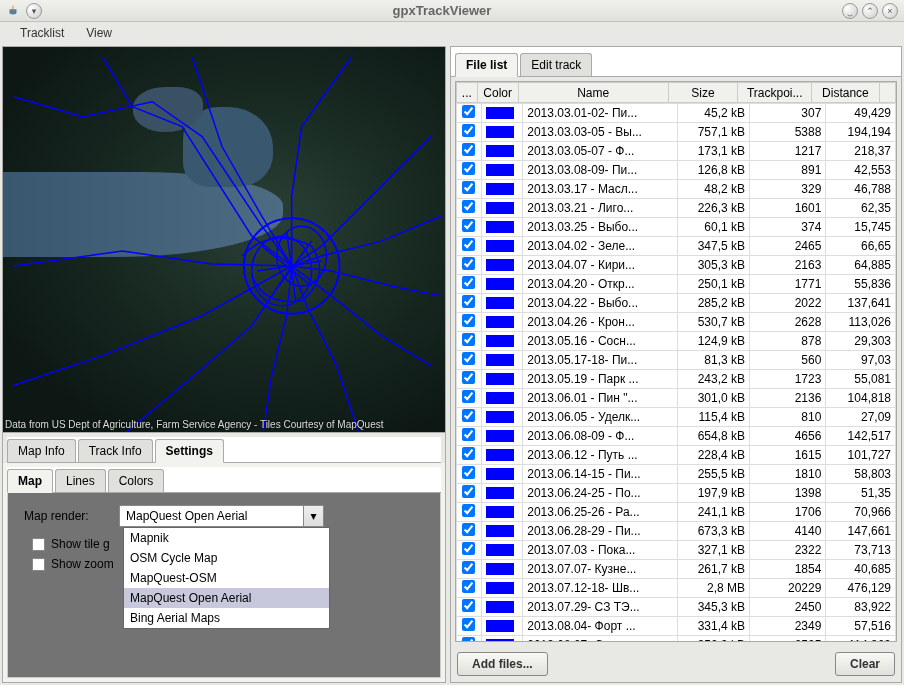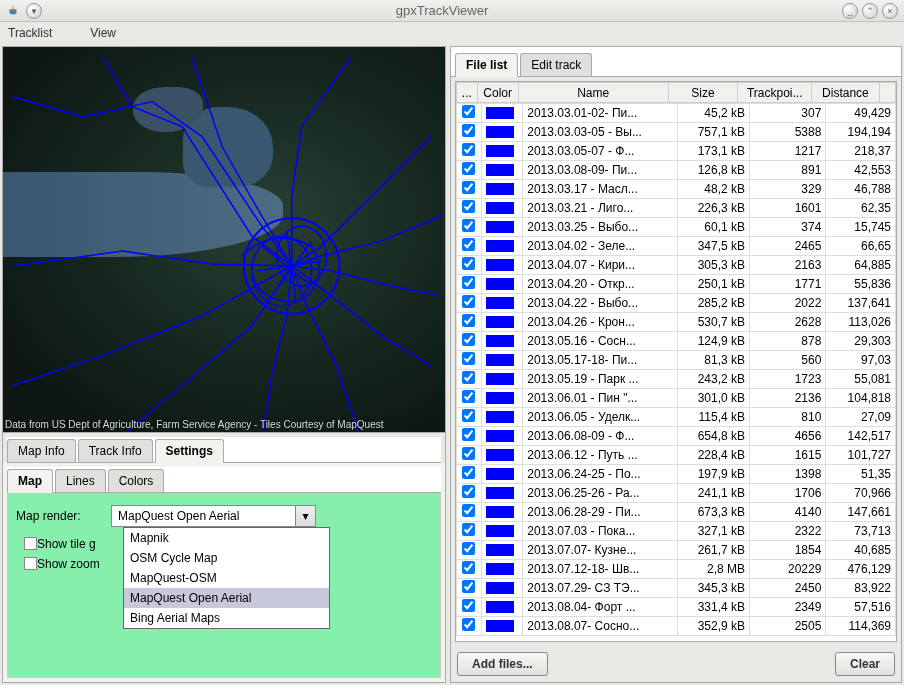--- a/index.html
+++ b/index.html
@@ -1,25 +1,25 @@
 <!DOCTYPE html>
 <html><head>
 <meta charset="utf-8">
 <style>
 * { box-sizing: border-box; margin: 0; padding: 0; font-family: Arial, sans-serif; font-size: 12px; }
 body { background: #e8e8e5; width: 904px; height: 685px; overflow: hidden; }
 
 .titlebar { height: 22px; background: linear-gradient(#f0f0ed, #e0e0dc); border-bottom: 1px solid #c0c0bc; display: flex; align-items: center; padding: 0 6px; }
 .titlebar-left { display: flex; gap: 6px; align-items: center; }
-.titlebar-title { flex: 1; text-align: center; color: #666; font-weight: normal; font-size: 13px; }
+.titlebar-title { flex: 1; text-align: center; color: #666; font-weight: bold; font-size: 13px; }
 .titlebar-btns { display: flex; gap: 4px; }
 .titlebar-btn { width: 16px; height: 16px; border-radius: 50%; border: 1px solid #999; background: radial-gradient(circle at 30% 30%, #fff, #ccc); display: flex; align-items: center; justify-content: center; font-size: 9px; color: #555; cursor: pointer; }
 .java-cup { width: 14px; height: 14px; }
 
-.menubar { height: 22px; display: flex; align-items: center; padding: 0 4px; gap: 30px; background: #e8e8e5; }
+.menubar { height: 22px; display: flex; align-items: center; padding: 0 16px; gap: 14px; background: #e8e8e5; }
 .menubar-item { color: #333; cursor: pointer; padding: 2px 4px; }
 
 .main { display: flex; height: 641px; }
 .left-panel { width: 444px; display: flex; flex-direction: column; border: 1px solid #aaa; margin: 2px 0 2px 2px; }
 .right-panel { flex: 1; display: flex; flex-direction: column; border: 1px solid #aaa; margin: 2px 2px 2px 4px; background: #e8e8e5; }
 
 .map-area { height: 395px; background: #0a1f1a; position: relative; border-bottom: 1px solid #aaa; overflow: hidden; }
 .map-render { position: absolute; inset: 0; }
 .sat-green { position: absolute; inset: 0; background: radial-gradient(ellipse at 60% 45%, #2a4035 0%, #182a22 40%, #0d1814 80%); }
 .water { position: absolute; }
@@ -29,26 +29,26 @@
 .tracks-svg { position: absolute; inset: 0; }
 .map-attr { position: absolute; bottom: 2px; left: 2px; right: 2px; color: #ddd; font-size: 10px; text-shadow: 0 0 2px #000; }
 
 .tabs { display: flex; background: #ffffff; border-bottom: 1px solid #aaa; }
 .tab { padding: 4px 10px; border: 1px solid #aaa; border-bottom: none; margin-right: 2px; margin-top: 2px; background: #e0e0dc; cursor: pointer; border-radius: 3px 3px 0 0; }
 .tab.active { background: #f2f2ef; border-bottom: 1px solid #f2f2ef; margin-bottom: -1px; font-weight: bold; }
 .left-tabs-outer { padding: 4px 4px 0 4px; }
 .inner-content { flex: 1; background: #f2f2ef; padding: 4px; }
 
 .subtabs { display: flex; }
-.settings-body { padding: 12px 8px; background: #86efac; border: 1px solid #ccc; border-top: none; position: relative; min-height: 185px; }
+.settings-body { padding: 12px 16px; background: #737373; border: 1px solid #ccc; border-top: none; position: relative; min-height: 185px; }
 .form-row { display: flex; align-items: center; margin-bottom: 10px; }
 .form-label { width: 95px; }
 .dropdown { width: 205px; height: 22px; border: 1px solid #888; background: #fff; display: flex; align-items: center; padding: 0 6px; position: relative; cursor: pointer; }
 .dropdown-arrow { position: absolute; right: 0; top: 0; width: 20px; height: 100%; border-left: 1px solid #888; background: linear-gradient(#eee, #ddd); display: flex; align-items: center; justify-content: center; }
-.checkbox-row { display: flex; align-items: flex-start; margin-bottom: 6px; padding-left: 8px; }
+.checkbox-row { display: flex; align-items: center; gap: 6px; margin-bottom: 6px; padding-left: 8px; }
 .checkbox { width: 13px; height: 13px; border: 1px solid #888; background: #fff; cursor: pointer; }
 .dropdown-list { position: absolute; left: 115px; top: 34px; width: 207px; border: 1px solid #666; background: #fff; z-index: 10; }
 .dropdown-opt { padding: 3px 6px; cursor: pointer; }
 .dropdown-opt.selected { background: #c8c8dc; }
 
 .right-tabs { display: flex; padding: 4px 4px 0 4px; }
 .table-wrap { flex: 1; margin: 4px; background: #fff; border: 1px solid #aaa; overflow: hidden; display: flex; flex-direction: column; }
 .tbl { border-collapse: collapse; width: 100%; }
 .tbl th { background: #f0f0ed; border: 1px solid #ccc; padding: 2px 4px; font-weight: normal; height: 20px; white-space: nowrap; }
 .tbl td { border: 1px solid #ddd; padding: 1px 4px; height: 16px; white-space: nowrap; overflow: hidden; }
@@ -378,20 +378,30 @@
                 <td class="name-col">2013.06.12 - Путь ...</td>
                 <td class="size-col num">228,4 kB</td>
                 <td class="tp-col num">1615</td>
                 <td class="dist-col num">101,727</td>
               </tr>
               <tr>
                 <td class="chk-cell"><input type="checkbox" checked="" style=""></td>
                 <td class="color-cell">
                   <div class="color-swatch"></div>
                 </td>
+                <td class="name-col">2013.06.14-15 - Пи...</td>
+                <td class="size-col num">255,5 kB</td>
+                <td class="tp-col num">1810</td>
+                <td class="dist-col num">58,803</td>
+              </tr>
+              <tr>
+                <td class="chk-cell"><input type="checkbox" checked="" style=""></td>
+                <td class="color-cell">
+                  <div class="color-swatch"></div>
+                </td>
                 <td class="name-col">2013.06.24-25 - По...</td>
                 <td class="size-col num">197,9 kB</td>
                 <td class="tp-col num">1398</td>
                 <td class="dist-col num">51,35</td>
               </tr>
               <tr>
                 <td class="chk-cell"><input type="checkbox" checked="" style=""></td>
                 <td class="color-cell">
                   <div class="color-swatch"></div>
                 </td>

